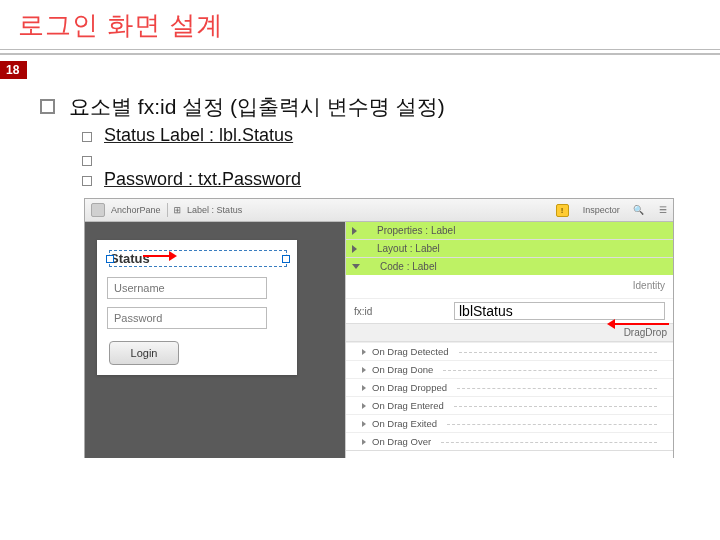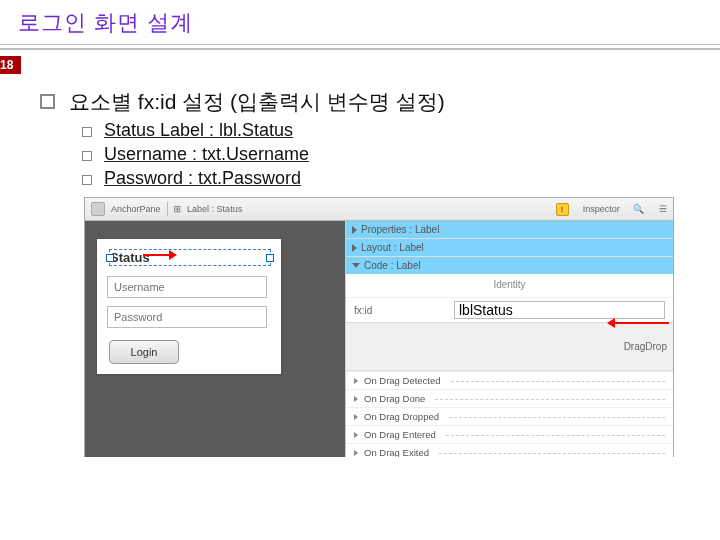--- a/index.html
+++ b/index.html
@@ -1,58 +1,58 @@
 <!DOCTYPE html>
 <html><head>
 <meta charset="utf-8">
 <style>
   html, body { margin:0; padding:0; width:720px; height:540px; font-family:"Malgun Gothic","Apple SD Gothic Neo",sans-serif; background:#fff; color:#222; }
   .slide { width:720px; height:540px; position:relative; box-sizing:border-box; }
   .title-row { padding:8px 0 6px 18px; }
-  .title { font-size:22px; font-weight:400; color:#6d28d9; letter-spacing:1px; }
+  .title { font-size:26px; font-weight:400; color:#ef4444; letter-spacing:1px; }
   .under1 { height:1px; background:#bbb; }
   .under2 { height:2px; background:#bfbfbf; margin-top:3px; }
-  .page-tag { display:inline-block; margin-top:6px; margin-left:0px; background:#a80000; color:#fff; font-size:12px; padding:2px 8px 2px 0; font-weight:600; }
+  .page-tag { display:inline-block; margin-top:6px; margin-left:0px; background:#a80000; color:#fff; font-size:12px; padding:2px 8px 2px 6px; font-weight:600; }
   .content { padding:14px 30px 0 40px; }
   .bullet-lvl1 { display:flex; align-items:flex-start; margin-bottom:4px; }
   .sq-outline { width:11px; height:11px; border:2px solid #888; margin-top:6px; margin-right:14px; flex:0 0 auto; }
   .lvl1-text { font-size:21px; font-weight:400; color:#111; }
   .sub-list { margin-left:42px; }
   .bullet-lvl2 { display:flex; align-items:flex-start; margin-bottom:3px;text-decoration:underline; }
   .sq-small { width:8px; height:8px; border:1.5px solid #888; margin-top:7px; margin-right:12px; flex:0 0 auto; }
   .lvl2-text { font-size:18px; color:#111; }
   .shot { margin:8px 0 0 44px; width:590px; height:260px; position:relative; border:1px solid #aaa; box-sizing:border-box; font-family:Arial,sans-serif; background:#fff; }
   .toolbar { height:22px; background:linear-gradient(#f6f6f6,#e6e6e6); border-bottom:1px solid #bbb; display:flex; align-items:center; font-size:9px; color:#555; padding:0 6px; gap:6px; }
   .tb-sep { width:1px; height:14px; background:#bbb; }
   .tb-ico { width:12px; height:12px; background:#d0d0d0; border:1px solid #aaa; border-radius:2px; }
   .tb-warn { width:11px; height:11px; background:#ffcc33; border:1px solid #c89b10; display:inline-block; margin-left:auto; font-size:8px; line-height:11px; text-align:center; color:#7a5a00; font-weight:700; border-radius:2px; }
   .tb-text { color:#666; }
   .tb-right { display:flex; align-items:center; gap:14px; margin-left:8px; }
   .shot-body { display:flex; height:calc(100% - 22px); }
   .canvas { width:260px; background:#5a5a5a; box-sizing:border-box; padding:14px 8px 8px 8px; position:relative; overflow:hidden; }
-  .form-pane { width:184px; background:#fff; margin:4px 0 0 4px; box-sizing:border-box; padding:6px 10px 10px 10px; box-shadow:0 1px 3px rgba(0,0,0,0.2); }
+  .form-pane { width:200px; background:#fff; margin:4px 0 0 4px; box-sizing:border-box; padding:6px 10px 10px 10px; box-shadow:0 1px 3px rgba(0,0,0,0.2); }
   .form-pane .status { font-size:13px; font-weight:700; color:#333; margin:4px 0 10px 2px; position:relative; border:1px dashed transparent; }
   .form-pane .status.selected { border:1px dashed #3a7dbf; }
   .form-pane .status .handle { position:absolute; width:6px; height:6px; background:#fff; border:1px solid #06c; }
   .form-pane .status .h1 { left:-4px; top:50%; transform:translateY(-50%); }
   .form-pane .status .h2 { right:-4px; top:50%; transform:translateY(-50%); }
   .form-pane input[type=text], .form-pane input[type=password] { width:160px; height:22px; margin-bottom:8px; border:1px solid #bbb; padding:0 6px; font-size:11px; color:#888; box-sizing:border-box; display:block; }
   .form-pane button.login { width:70px; height:24px; background:linear-gradient(#f5f5f5,#dcdcdc); border:1px solid #999; border-radius:4px; font-size:11px; color:#333; margin-top:4px; margin-left:2px; }
   .props { flex:1; background:#fff; border-left:1px solid #ccc; font-size:10px; color:#555; display:flex; flex-direction:column; overflow:hidden; }
   .prop-section { border-bottom:1px solid #ddd; }
-  .sect-head { background:#7dd3fc; padding:3px 6px; display:flex; align-items:center; gap:4px; }
+  .sect-head { background:#bef264; padding:3px 6px; display:flex; align-items:center; gap:20px; }
   .sect-head .tri { width:0; height:0; border-left:4px solid transparent; border-right:4px solid transparent; border-top:5px solid #666; }
   .sect-head.collapsed .tri { border-top:none; border-bottom:none; border-left:5px solid #666; border-right:none; border-top:4px solid transparent; border-bottom:4px solid transparent; }
   .sect-body { padding:4px 8px; }
   .prop-row { display:flex; align-items:center; padding:3px 8px; border-top:1px solid #eee; }
   .prop-row .plabel { width:100px; color:#666; }
   .prop-row input { flex:1; height:16px; border:1px solid #bbb; font-size:14px; padding:0 4px; }
-  .dragdrop-head { background:#f0f0f0; padding:18px 6px; text-align:right; color:#666; font-size:10px; border-top:1px solid #ddd; border-bottom:1px solid #ddd; }
+  .dragdrop-head { background:#f0f0f0; padding:3px 6px; text-align:right; color:#666; font-size:10px; border-top:1px solid #ddd; border-bottom:1px solid #ddd; }
   .evt-list { overflow:hidden; }
-  .evt-row { display:flex; align-items:center; gap:4px; padding:3px 8px; border-top:1px solid #eee; font-size:9.5px; }
+  .evt-row { display:flex; align-items:center; gap:4px; padding:3px 16px; border-top:1px solid #eee; font-size:9.5px; }
   .evt-row .chevron { width:0; height:0; border-left:4px solid #888; border-top:3px solid transparent; border-bottom:3px solid transparent; margin-right:2px; }
   .evt-row .eline { flex:1; height:1px; border-bottom:1px dashed #ccc; margin-left:6px; }
   .arrow-pointer { position:absolute; height:2px; background:#ff0000; }
   .arrow-pointer::after { content:""; position:absolute; right:-8px; top:-4px; border-left:8px solid #ff0000; border-top:5px solid transparent; border-bottom:5px solid transparent; }
   .arrow-pointer.rev::after { right:auto; left:-8px; border-left:none; border-right:8px solid #ff0000; }
 </style>
 </head>
 <body>
 
 <div class="slide">
@@ -68,21 +68,20 @@
       <span class="sq-outline"></span>
       <span class="lvl1-text">요소별 fx:id 설정 (입출력시 변수명 설정)</span>
     </div>
     <div class="sub-list">
       <div class="bullet-lvl2">
         <span class="sq-small"></span>
         <span class="lvl2-text">Status Label : lbl.Status</span>
       </div>
       <div class="bullet-lvl2">
         <span class="sq-small"></span>
-        <span class="lvl2-text">Username : txt.Username</span>
       </div>
       <div class="bullet-lvl2">
         <span class="sq-small"></span>
         <span class="lvl2-text">Password : txt.Password</span>
       </div>
     </div>
 
     <div class="shot">
       <div class="toolbar">
         <span class="tb-ico"></span>
@@ -122,21 +121,21 @@
                 <span class="tri"></span>
                 <span>Layout : Label</span>
               </div>
           </div>
           <div class="prop-section">
             <div class="sect-head">
                 <span class="tri"></span>
                 <span>Code : Label</span>
               </div>
             <div class="sect-body">
-              <div style="text-align:center;color:#888;padding:1px 0 3px 0;">Identity</div>
+              <div style="text-align:right;color:#888;padding:1px 0 3px 0;">Identity</div>
             </div>
             <div class="prop-row">
               <span class="plabel">fx:id</span>
               <input type="text" value="lblStatus" style="">
             </div>
             <div class="dragdrop-head">DragDrop</div>
             <div class="evt-list">
               <div class="evt-row">
                   <span class="chevron"></span>
                   <span>On Drag Detected</span>

